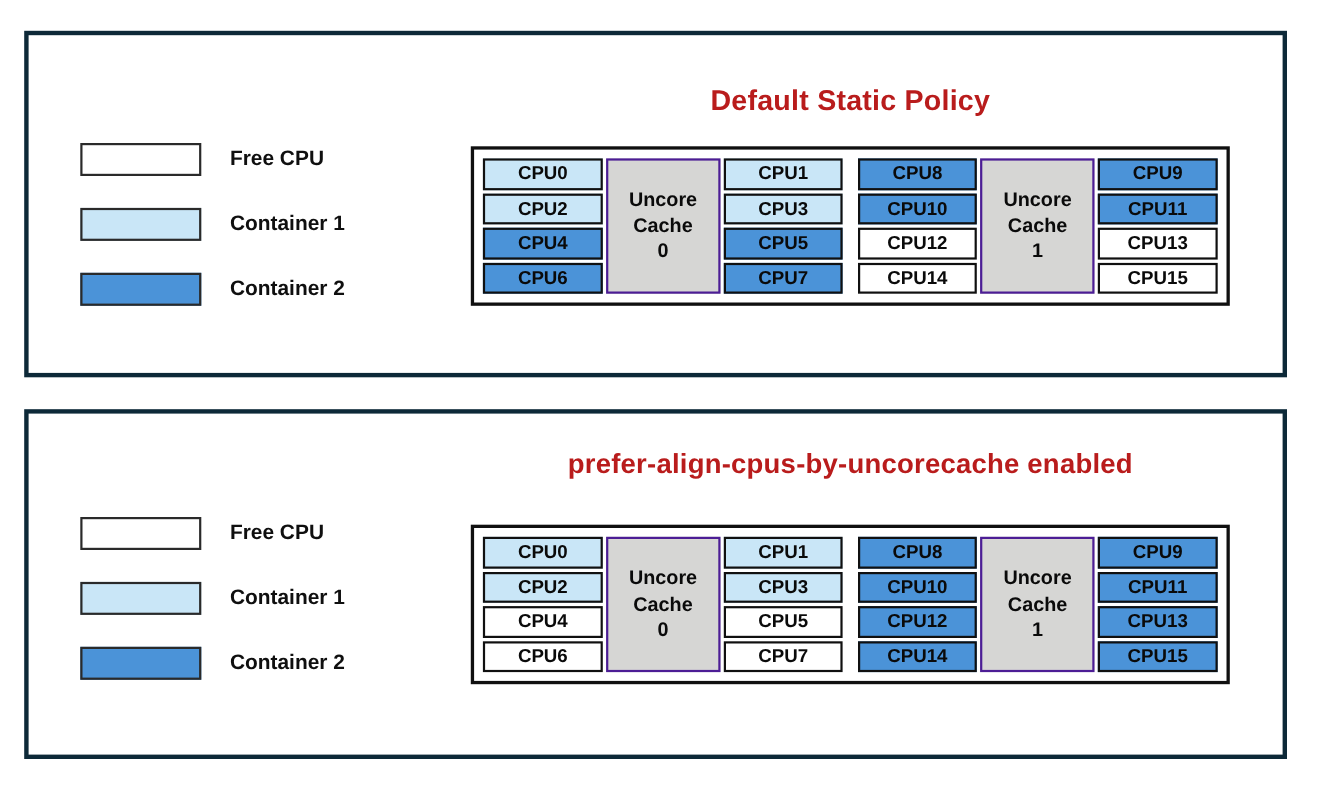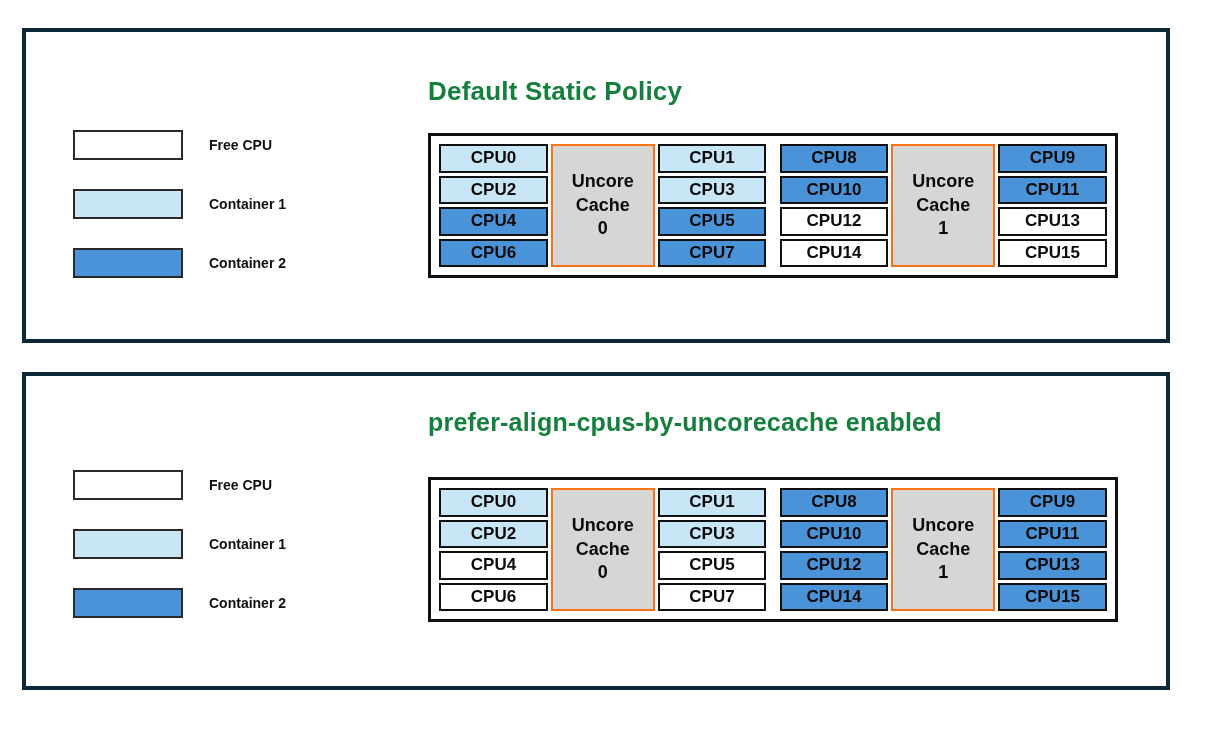--- a/index.html
+++ b/index.html
@@ -8,41 +8,41 @@
     font-family:"Liberation Sans",sans-serif;overflow:hidden;
   }
   .panel{
     position:absolute;left:22px;width:1140px;background:#ffffff;
     border:4px solid #0d2938;
   }
   .panel.p0{top:28px;height:307px;}
   .panel.p1{top:372px;height:310px;}
   .panel-title{
     position:absolute;left:402px;top:44px;width:690px;margin:0;
-    font-weight:bold;color:#15803d;font-size:26px;
+    text-align:center;font-weight:bold;color:#b91c1c;font-size:26px;
     letter-spacing:0.2px;white-space:nowrap;
   }
   .panel.p1 .panel-title{font-size:25px;top:32px;}
   .legend{position:absolute;left:47px;top:98px;}
   .panel.p1 .legend{top:94px;}
   .legend-item{display:flex;align-items:center;height:30px;margin-bottom:29px;}
   .legend-swatch{width:106px;height:26px;border:2px solid #2a2a2a;flex:none;}
-  .legend-label{margin-left:26px;font-size:14px;font-weight:bold;color:#0f0f0f;white-space:nowrap;}
+  .legend-label{margin-left:26px;font-size:19px;font-weight:bold;color:#0f0f0f;white-space:nowrap;}
   .diagram{
     position:absolute;left:402px;top:101px;width:668px;height:123px;
     border:3px solid #101010;background:#ffffff;
     display:flex;gap:13px;padding:8px;
   }
   .cache-group{flex:1;display:grid;grid-template-columns:1fr 0.95fr 1fr;grid-template-rows:repeat(4,1fr);gap:3px;}
   .cpu-cell{
     border:2px solid #101010;display:flex;align-items:center;justify-content:center;
     font-size:17px;font-weight:bold;color:#0a0a0a;
   }
   .cache-cell{
-    grid-column:2;grid-row:1/5;border:2px solid #f97316;
+    grid-column:2;grid-row:1/5;border:2px solid #4c1d95;
     display:flex;flex-direction:column;align-items:center;justify-content:center;
     font-size:18px;font-weight:bold;color:#0a0a0a;line-height:1.3;text-align:center;
   }
 </style>
 </head>
 <body>
 
 <div class="canvas">
 
   <section class="panel p0">

